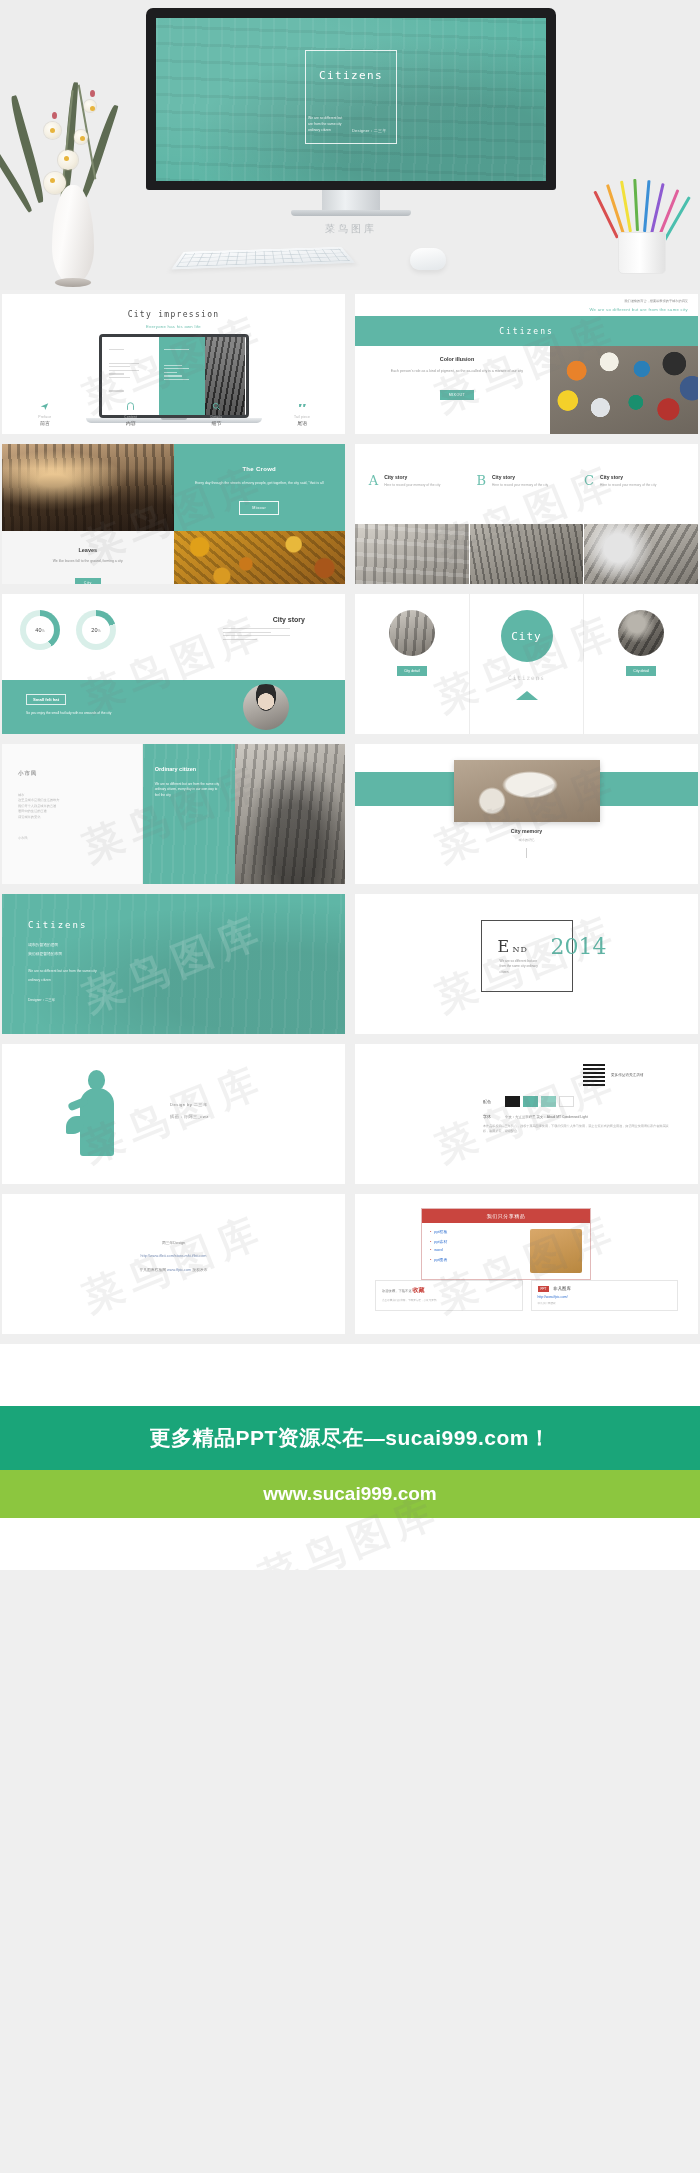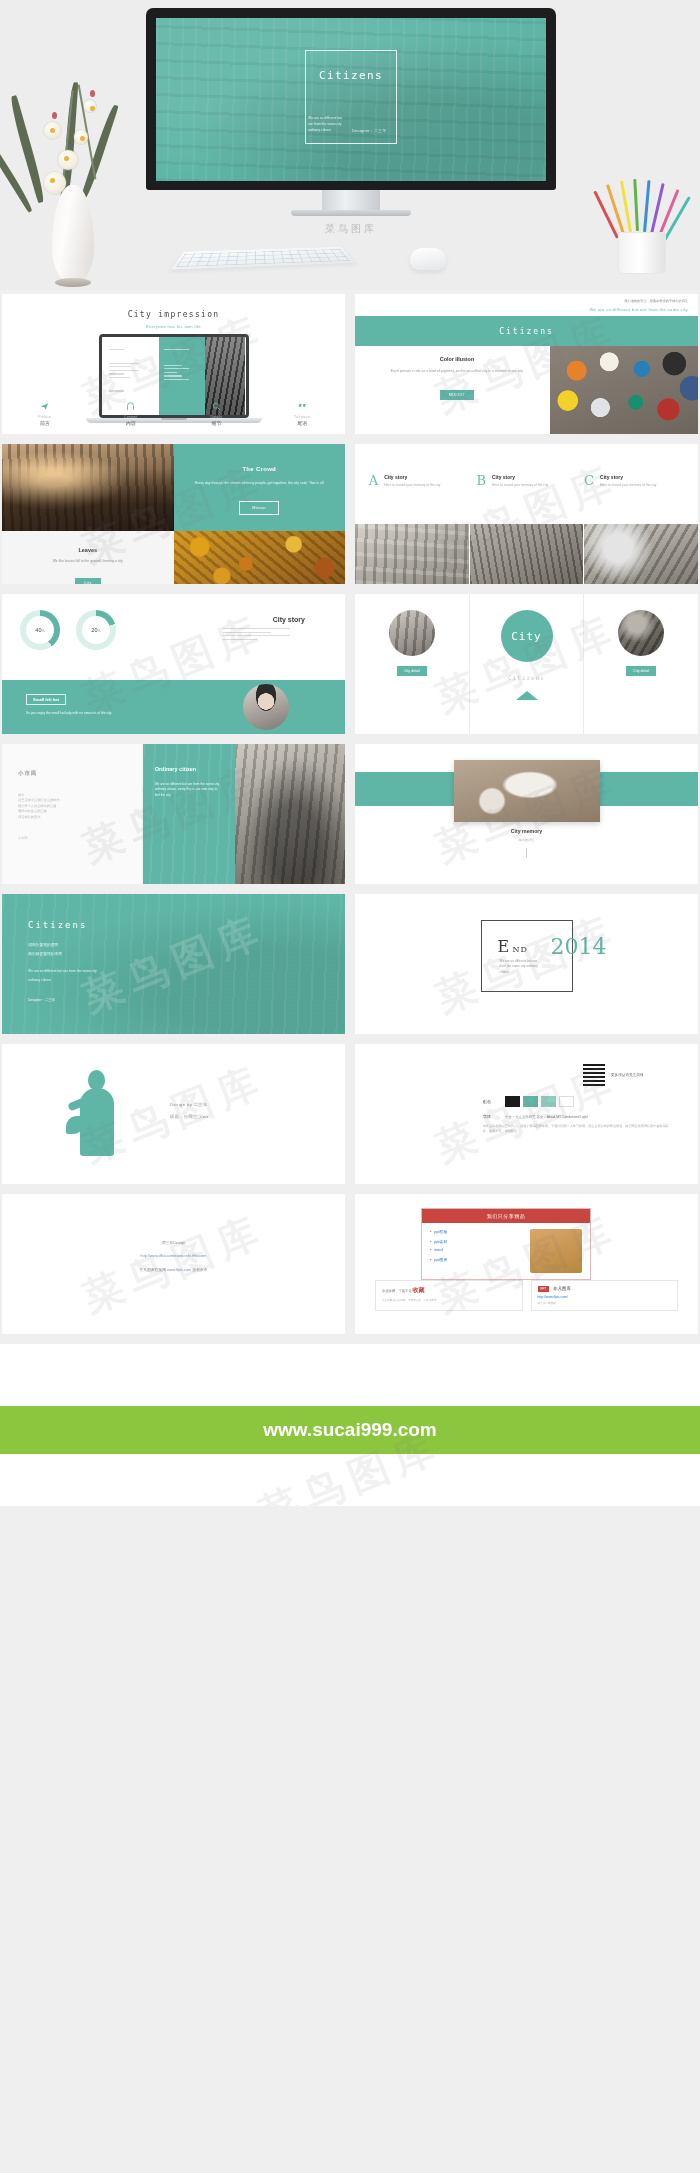--- a/index.html
+++ b/index.html
@@ -890,19 +890,20 @@
             <div class="lnk" style="margin-top:3px">http://www.ffpic.com/</div>
             <div style="font-size:2.6px;color:#b3b3b3;margin-top:2px">非凡设计网授权</div>
           </div>
         </div>
       </div>
     </div>
   </div>
 
   <div class="footwrap">
     <div class="foot-gap"></div>
+    <div class="banner1">更多精品PPT资源尽在—sucai999.com！</div>
     <div class="banner2">www.sucai999.com</div>
     <div class="tail">
       <div class="wm wm-sm" style="color:rgba(120,120,120,.10)">菜鸟图库</div>
     </div>
   </div>
 
 </div>
 
 </body></html>

